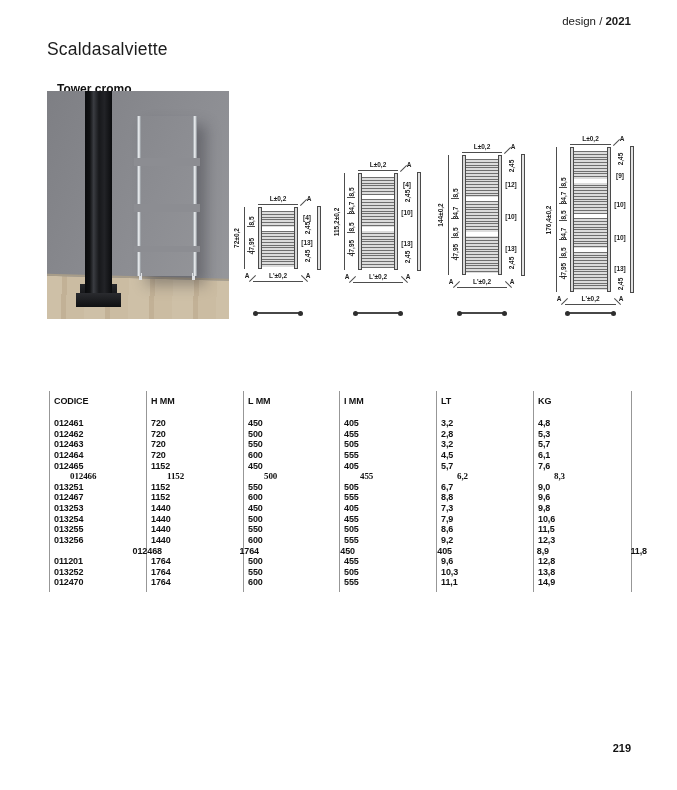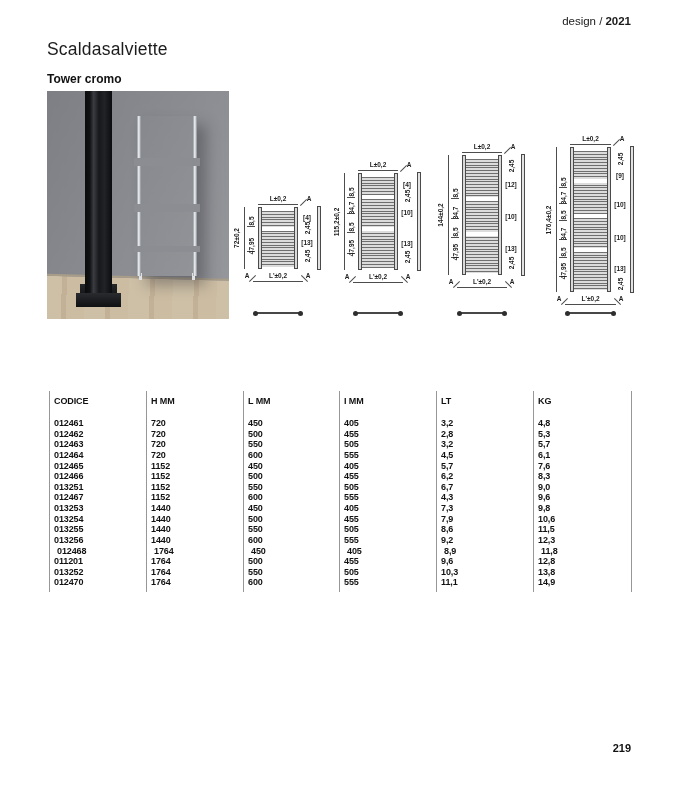--- a/index.html
+++ b/index.html
@@ -2,21 +2,21 @@
 <html><head>
 <meta charset="utf-8">
 <style>
   html,body{margin:0;padding:0;background:#fff}
   body{width:677px;height:790px;position:relative;font-family:"Liberation Sans",sans-serif;color:#111;overflow:hidden}
 
   
   .brand{position:absolute;top:15px;right:46px;font-size:11.5px;color:#1a1a1a}
   .brand .yr{font-weight:700;margin-left:3px}
   .title{position:absolute;left:47px;top:39px;margin:0;font-size:17.5px;font-weight:400;color:#1c1c1c;letter-spacing:.2px}
-  .subtitle{position:absolute;left:47px;top:72px;margin:0;font-size:12px;font-weight:700;color:#111}
+  .subtitle{position:absolute;left:47px;top:72px;margin:10px;font-size:12px;font-weight:700;color:#111}
   .pagenum{position:absolute;top:742px;right:46px;font-size:11px;font-weight:700}
 
   
   .photo{position:absolute;left:47px;top:91px;width:182px;height:228px;overflow:hidden;background:#8c8d92}
   .wall{position:absolute;inset:0;background:linear-gradient(115deg,#7e7f84,#8c8d92 55%,#97989c)}
   .floor{position:absolute;left:-6px;right:-6px;bottom:-8px;height:46px;transform:rotate(1.6deg);transform-origin:right top;
          background:repeating-linear-gradient(90deg,#cec0a7 0 21px,#c2b196 21px 26px,#cbbca2 26px 44px);border-top:2px solid #a89d89}
   .column{position:absolute;left:38px;top:0;width:27px;height:202px;
           background:linear-gradient(90deg,#0a0b0d 0%,#111214 18%,#3a3c41 32%,#17181b 52%,#222327 72%,#0b0c0e 100%)}
   .colbase1{position:absolute;left:33px;top:193px;width:37px;height:11px;background:linear-gradient(#26272b,#141518)}
@@ -273,42 +273,42 @@
       <div class="tcell">6,1</div>
     </div>
     <div class="trow" style="left: 0px; top: 69.52px;">
       <div class="tcell">012465</div>
       <div class="tcell">1152</div>
       <div class="tcell">450</div>
       <div class="tcell">405</div>
       <div class="tcell">5,7</div>
       <div class="tcell">7,6</div>
     </div>
-    <div class="trow" style="left: 0px; top: 80.15px;">
+    <div class="trow" style="left: 16px; top: 80.15px; font-family: Liberation Serif, serif;">
       <div class="tcell">012466</div>
       <div class="tcell">1152</div>
       <div class="tcell">500</div>
       <div class="tcell">455</div>
       <div class="tcell">6,2</div>
       <div class="tcell">8,3</div>
     </div>
     <div class="trow" style="left: 0px; top: 90.78px;">
       <div class="tcell">013251</div>
       <div class="tcell">1152</div>
       <div class="tcell">550</div>
       <div class="tcell">505</div>
       <div class="tcell">6,7</div>
       <div class="tcell">9,0</div>
     </div>
     <div class="trow" style="left: 0px; top: 101.41px;">
       <div class="tcell">012467</div>
       <div class="tcell">1152</div>
       <div class="tcell">600</div>
       <div class="tcell">555</div>
-      <div class="tcell">4,3</div>
+      <div class="tcell">8,8</div>
       <div class="tcell">9,6</div>
     </div>
     <div class="trow" style="left: 0px; top: 112.04px;">
       <div class="tcell">013253</div>
       <div class="tcell">1440</div>
       <div class="tcell">450</div>
       <div class="tcell">405</div>
       <div class="tcell">7,3</div>
       <div class="tcell">9,8</div>
     </div>
@@ -329,21 +329,21 @@
       <div class="tcell">11,5</div>
     </div>
     <div class="trow" style="left: 0px; top: 143.93px;">
       <div class="tcell">013256</div>
       <div class="tcell">1440</div>
       <div class="tcell">600</div>
       <div class="tcell">555</div>
       <div class="tcell">9,2</div>
       <div class="tcell">12,3</div>
     </div>
-    <div class="trow" style="left: 3px; top: 154.56px;">
+    <div class="trow" style="left: 16px; top: 154.56px; text-align: right;">
       <div class="tcell">012468</div>
       <div class="tcell">1764</div>
       <div class="tcell">450</div>
       <div class="tcell">405</div>
       <div class="tcell">8,9</div>
       <div class="tcell">11,8</div>
     </div>
     <div class="trow" style="left: 0px; top: 165.19px;">
       <div class="tcell">011201</div>
       <div class="tcell">1764</div>

